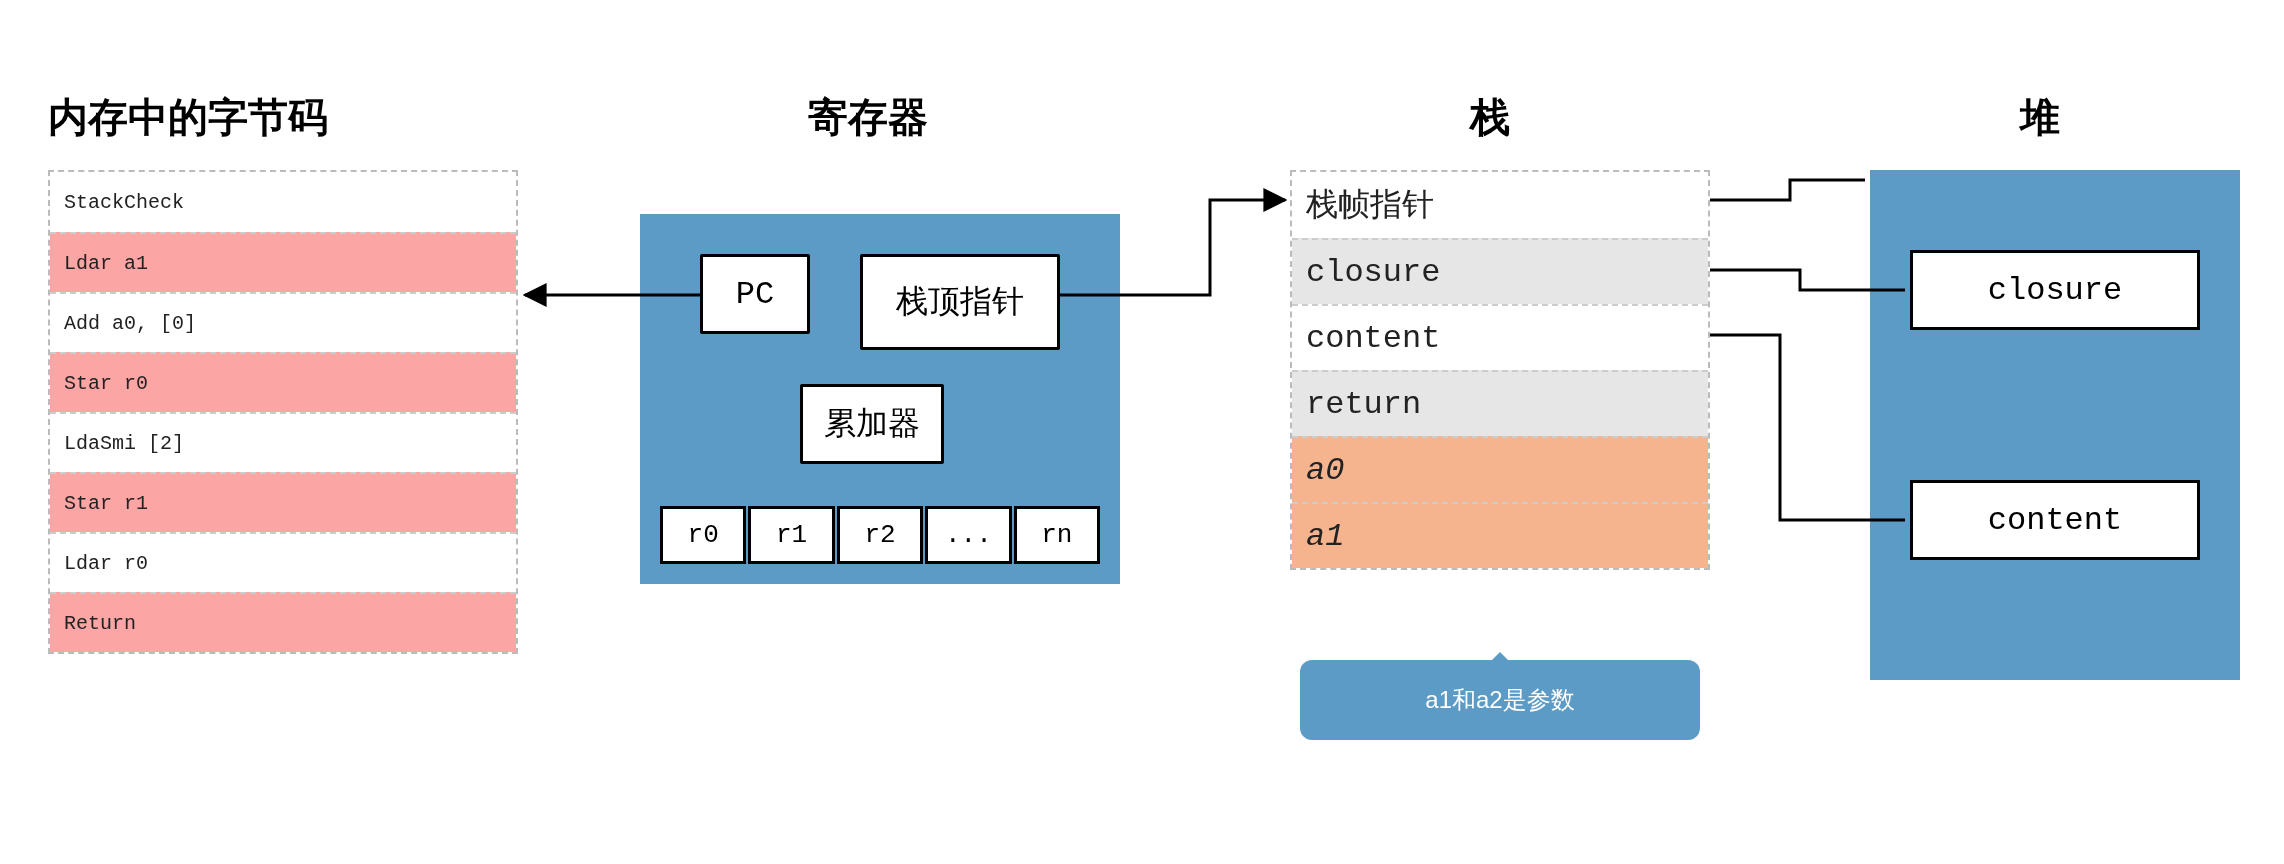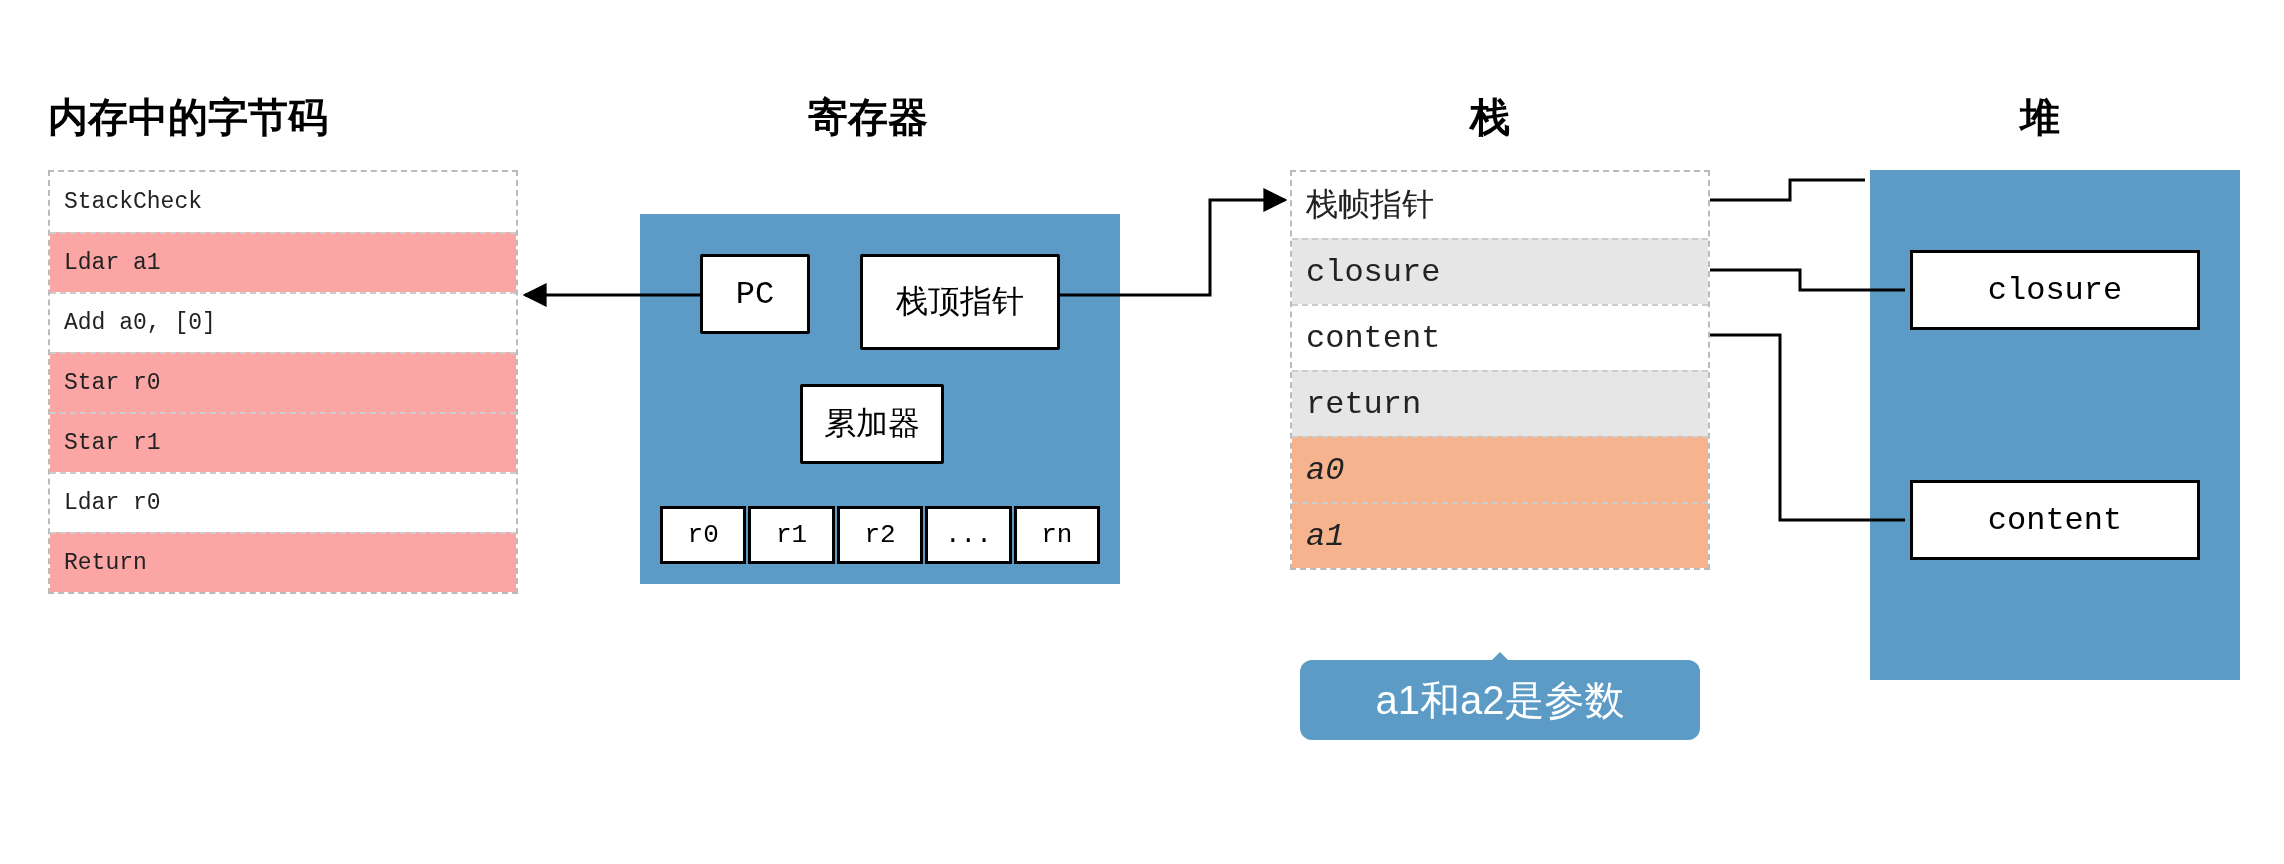--- a/index.html
+++ b/index.html
@@ -25,21 +25,21 @@
   .bytecode-box {
     position: absolute;
     left: 48px;
     top: 170px;
     width: 470px;
     border: 2px dashed #bbb;
   }
   .bc-row {
     height: 60px;
     padding: 0 14px;
-    font-size: 23px;
+    font-size: 20px;
     color: #222;
     display: flex;
     align-items: center;
     font-family: "Courier New", monospace;
   }
   .bc-row.alt { background: #fca5a5; }
   .bc-row + .bc-row { border-top: 2px dashed #ccc; }
 
   
   .reg-box {
@@ -111,21 +111,21 @@
   
   .callout {
     position:absolute;
     left: 1300px;
     top: 660px;
     width: 400px;
     height: 80px;
     background:#5b9bc6;
     border-radius: 12px;
     color:#fff;
-    font-size: 40px;
+    font-size: 24px;
     display:flex; align-items:center; justify-content:center;
   }
   .callout::before{
     content:"";
     position:absolute;
     top:-26px; left:50%;
     margin-left:-18px;
     border:18px solid transparent;
     border-bottom-color:#5b9bc6;
   }
@@ -141,20 +141,21 @@
 <div class="title" style="left:48px;  top:90px;">内存中的字节码</div>
 <div class="title" style="left:770px; top:90px;margin-left:38px;">寄存器</div>
 <div class="title" style="left:1470px;top:90px;">栈</div>
 <div class="title" style="left:2020px;top:90px;">堆</div>
 
 <div class="bytecode-box">
   <div class="bc-row">StackCheck</div>
   <div class="bc-row alt">Ldar a1</div>
   <div class="bc-row">Add a0, [0]</div>
   <div class="bc-row alt">Star r0</div>
+  <div class="bc-row">LdaSmi [2]</div>
   <div class="bc-row alt">Star r1</div>
   <div class="bc-row">Ldar r0</div>
   <div class="bc-row alt">Return</div>
 </div>
 
 <div class="reg-box">
   <div class="wbox pc-box mono">PC</div>
   <div class="wbox sp-box">栈顶指针</div>
   <div class="wbox acc-box">累加器</div>
   <div class="reg-row">

